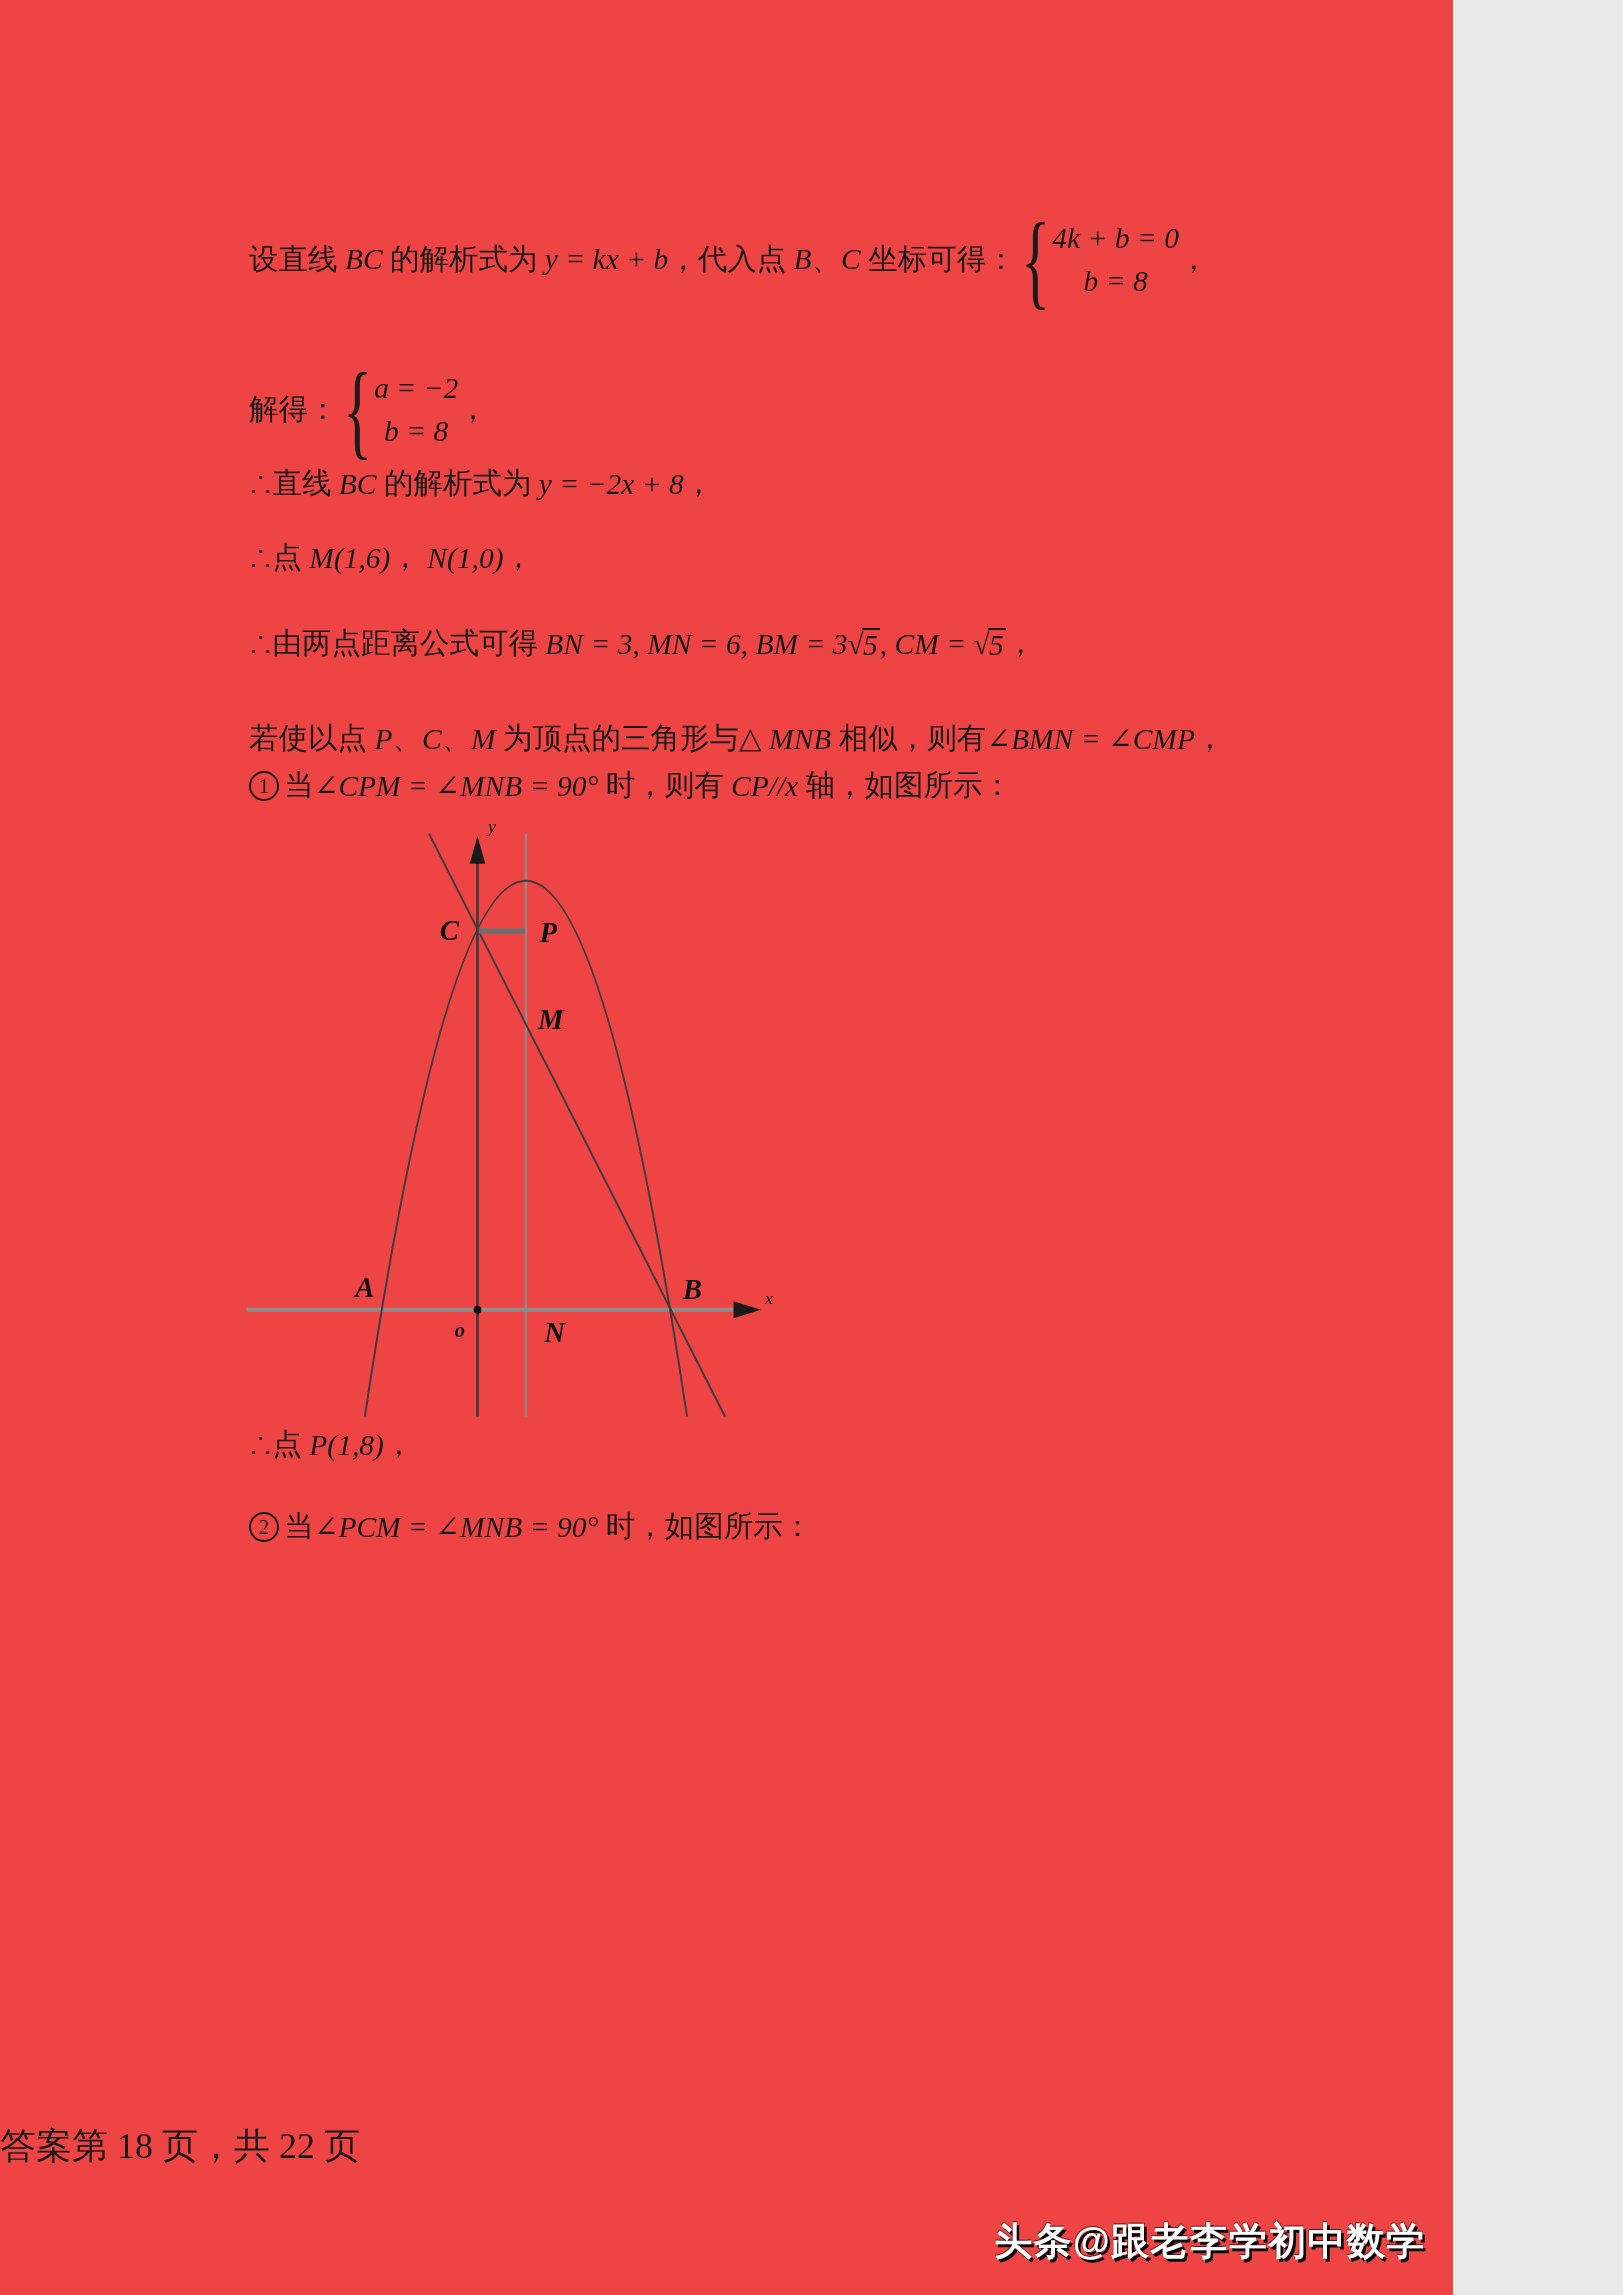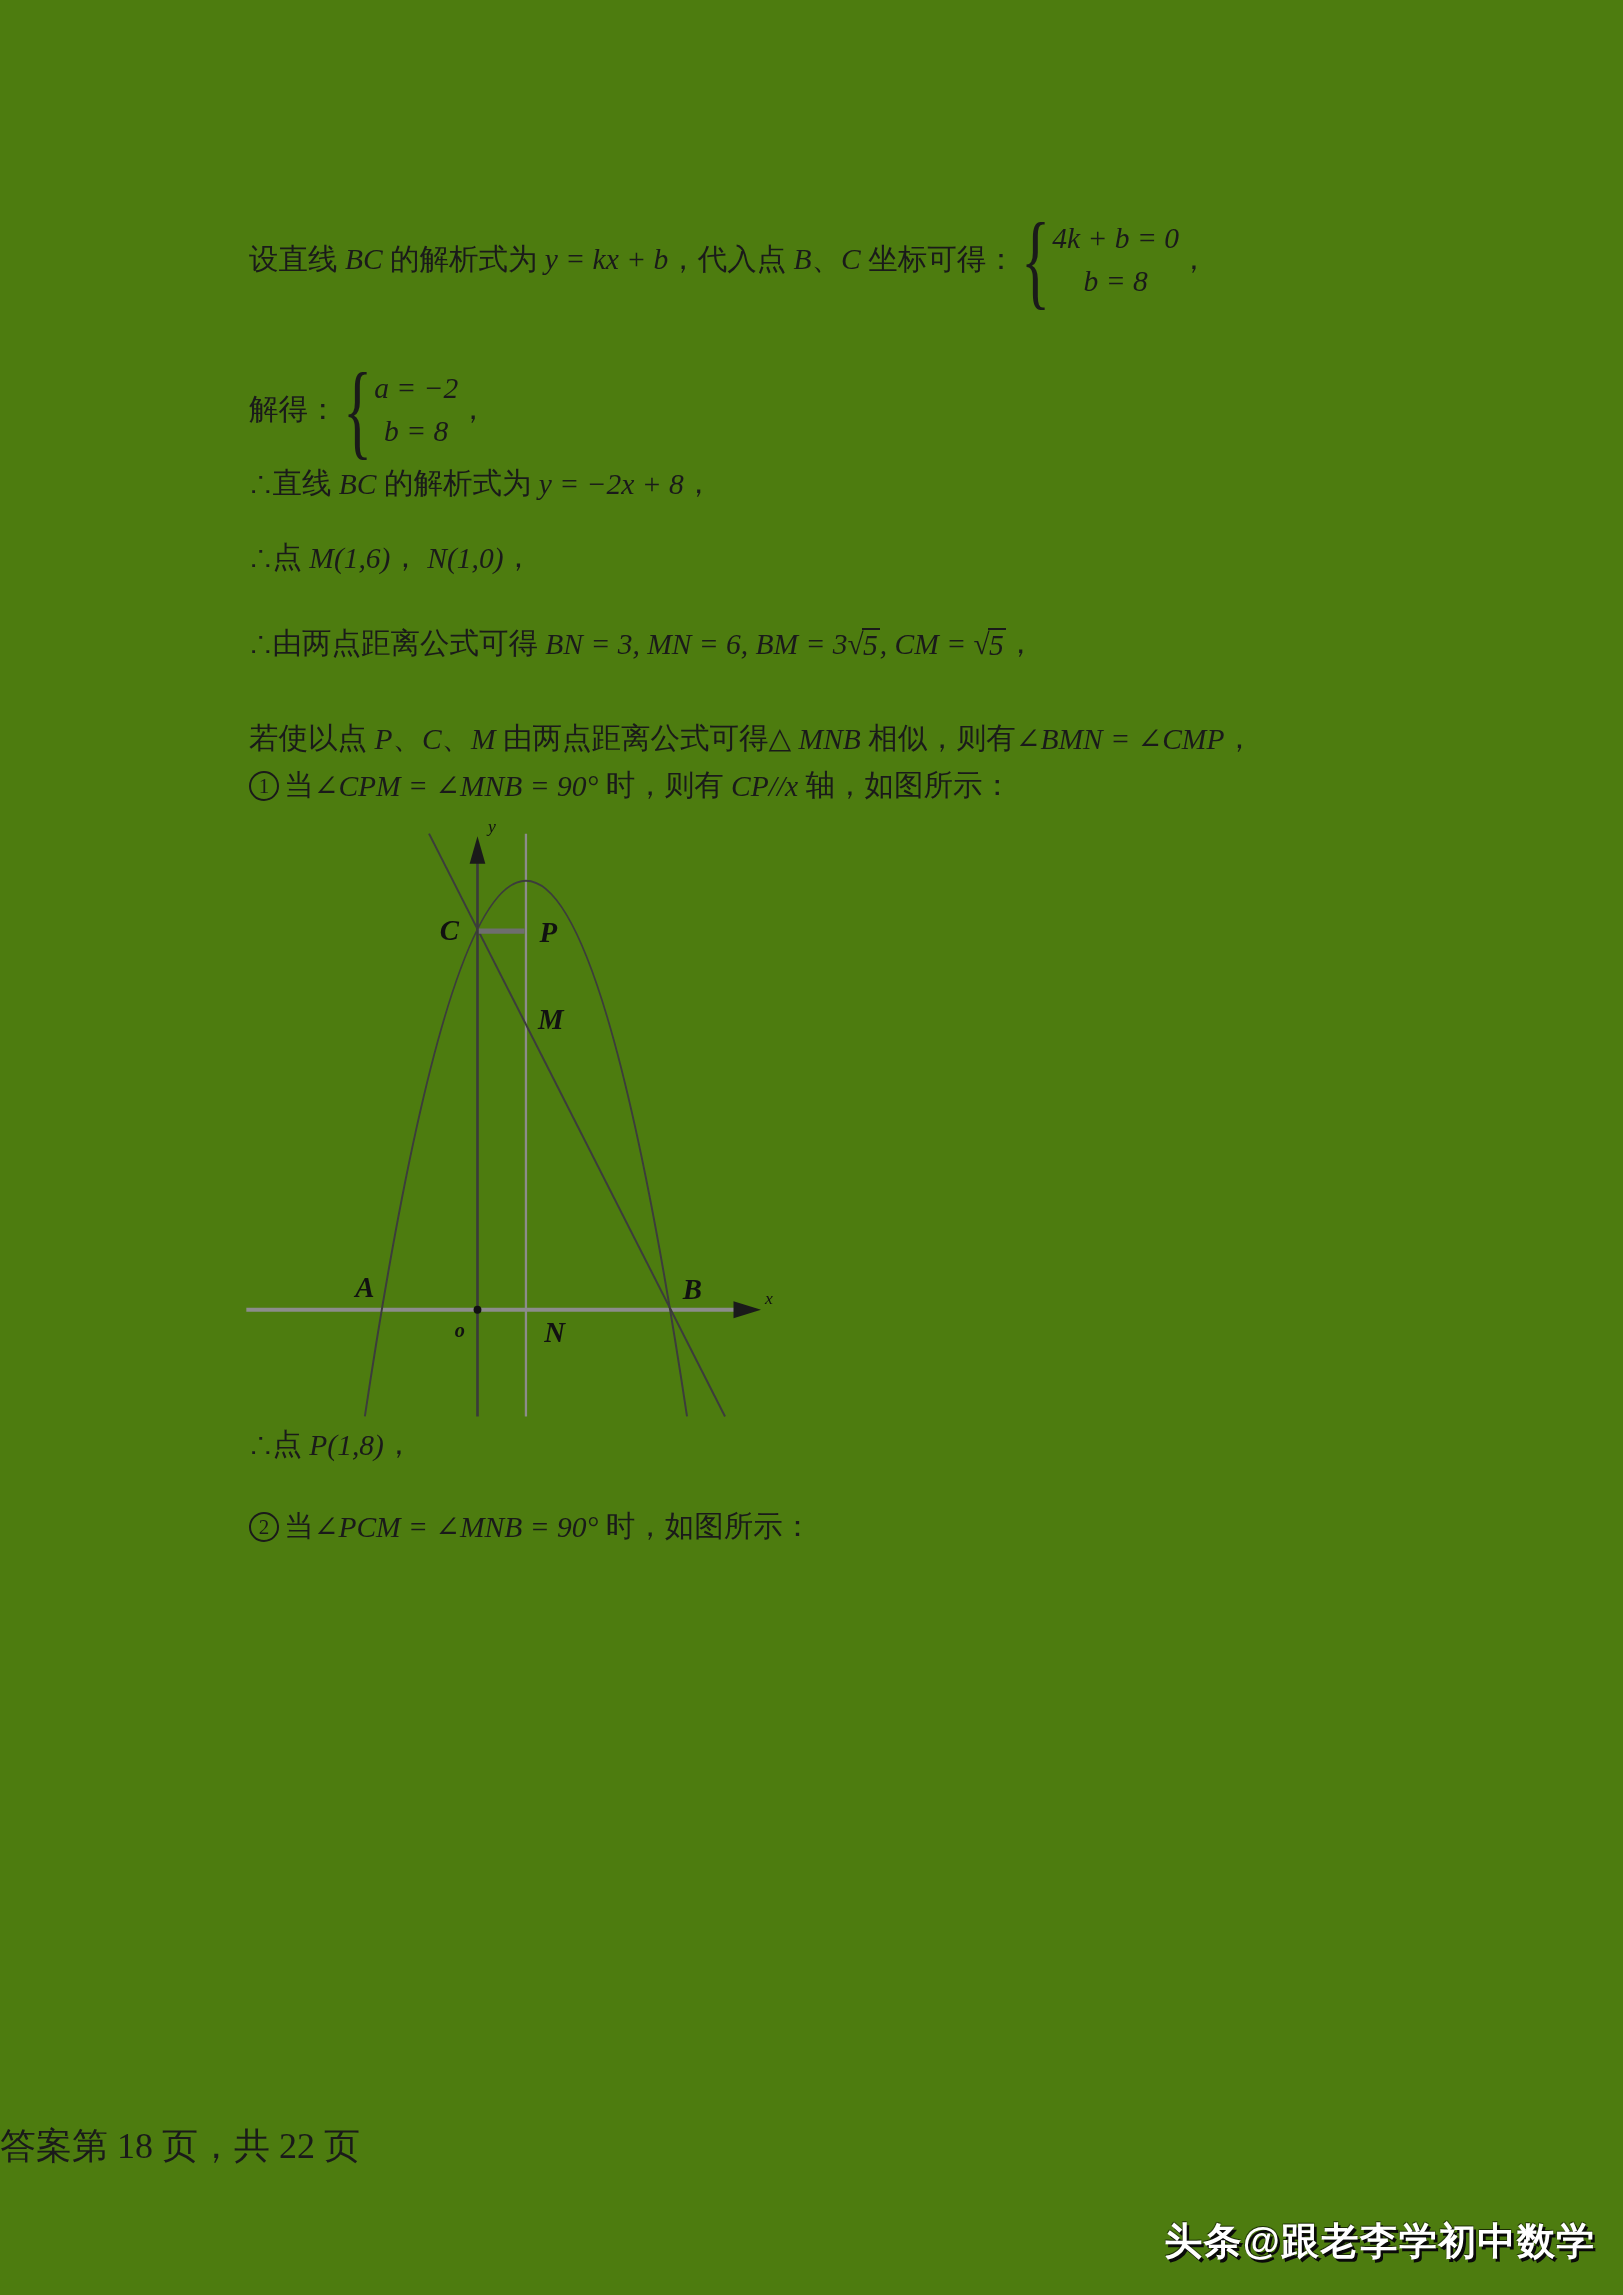--- a/index.html
+++ b/index.html
@@ -1,20 +1,20 @@
 <!DOCTYPE html>
 <html style="font-size:10.5px"><head>
 <meta charset="utf-8">
 <style>
   html,body{margin:0;padding:0;background:#e8e8e8;}
   #page{
     position:relative;
-    width:1623px;
+    width:1453px;
     height:2295px;
-    background:#4d7c0f;
+    background:#ef4444;
     font-family:"Liberation Serif","DejaVu Serif",serif;
     color:#1a1a1a;
     overflow:hidden;
   }
   .line{
     position:absolute;
     left:249px;
     height:46px;
     display:flex;
     align-items:center;
@@ -110,21 +110,21 @@
 
   <div class="line" style="top:535px;">
     <span class="cn">∴点 </span><span class="m">M</span><span class="m">(1,6)</span><span class="cn">， </span><span class="m">N</span><span class="m">(1,0)</span><span class="cn">，</span>
   </div>
 
   <div class="line" style="top:621px;">
     <span class="cn">∴由两点距离公式可得 </span><span class="m">BN = 3, MN = 6, BM = 3</span><span class="m">√</span><span class="m rad">5</span><span class="m">, CM = </span><span class="m">√</span><span class="m rad">5</span><span class="cn">，</span>
   </div>
 
   <div class="line" style="top:716px;">
-    <span class="cn">若使以点 </span><span class="m">P</span><span class="cn">、</span><span class="m">C</span><span class="cn">、</span><span class="m">M</span><span class="cn"> 由两点距离公式可得△ </span><span class="m">MNB</span><span class="cn"> 相似，则有</span><span class="m">∠BMN = ∠CMP</span><span class="cn">，</span>
+    <span class="cn">若使以点 </span><span class="m">P</span><span class="cn">、</span><span class="m">C</span><span class="cn">、</span><span class="m">M</span><span class="cn"> 为顶点的三角形与△ </span><span class="m">MNB</span><span class="cn"> 相似，则有</span><span class="m">∠BMN = ∠CMP</span><span class="cn">，</span>
   </div>
 
   <div class="line" style="top:763px;">
     <span class="circ">1</span><span class="cn">当</span><span class="m">∠CPM = ∠MNB = 90°</span><span class="cn"> 时，则有 </span><span class="m">CP//x</span><span class="cn"> 轴，如图所示：</span>
   </div>
 
   <div id="figure-wrap">
     <svg viewBox="0 0 820 930" width="537" height="609">
 
       <line x1="2" y1="757" x2="758" y2="757" stroke="#8c8c8c" stroke-width="6"></line>

